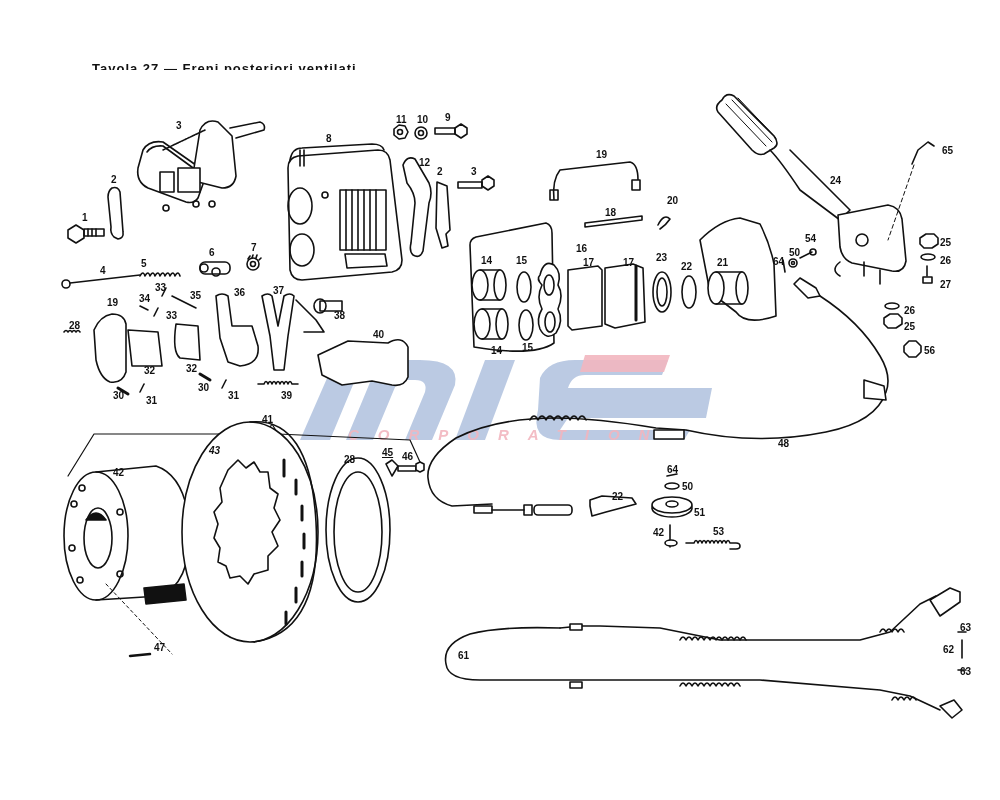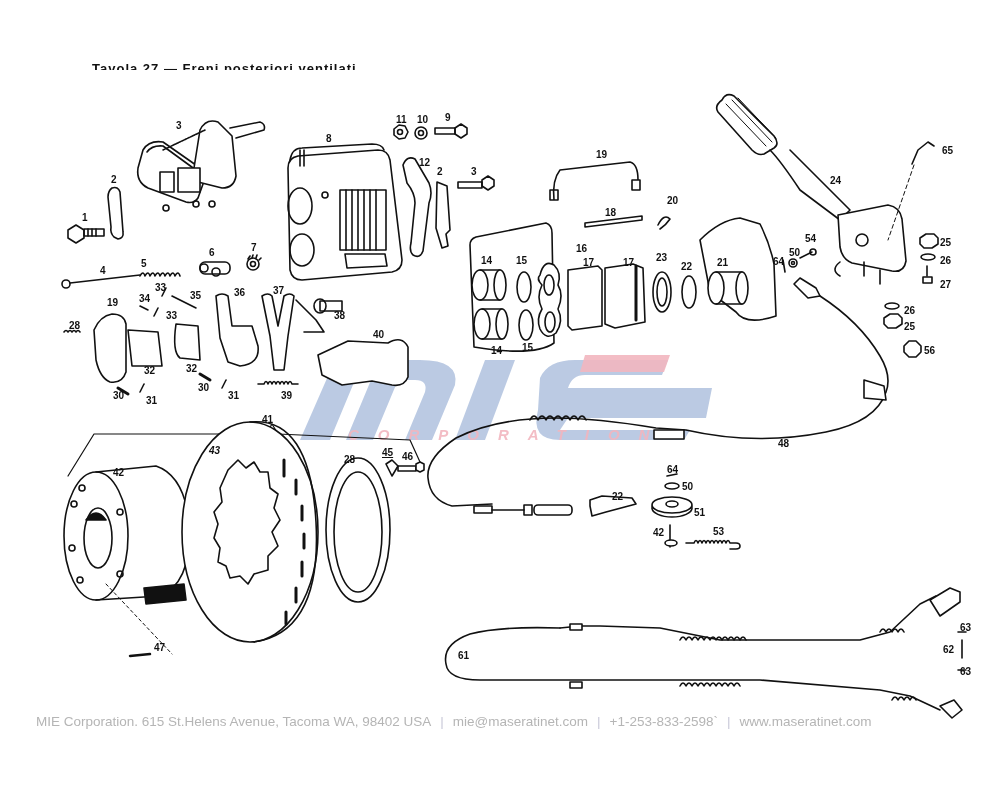--- a/index.html
+++ b/index.html
@@ -366,16 +366,13 @@
       <div class="lbl" style="left: 694px; top: 508px;">51</div>
       <div class="lbl" style="left: 653px; top: 528px;">42</div>
       <div class="lbl" style="left: 713px; top: 527px;">53</div>
       <div class="lbl" style="left: 667px; top: 465px;">64</div>
       <div class="lbl" style="left: 458px; top: 651px;">61</div>
       <div class="lbl" style="left: 943px; top: 645px;">62</div>
       <div class="lbl" style="left: 960px; top: 623px;">63</div>
       <div class="lbl" style="left: 960px; top: 667px;">63</div>
     </div>
 
-  <div class="footer">
-    <span>MIE Corporation. 615 St.Helens Avenue, Tacoma WA, 98402 USA</span><span class="sep">|</span><span>mie@maseratinet.com</span><span class="sep">|</span><span>+1-253-833-2598`</span><span class="sep">|</span><span>www.maseratinet.com</span>
-  </div>
 </div>
 
 </body></html>

